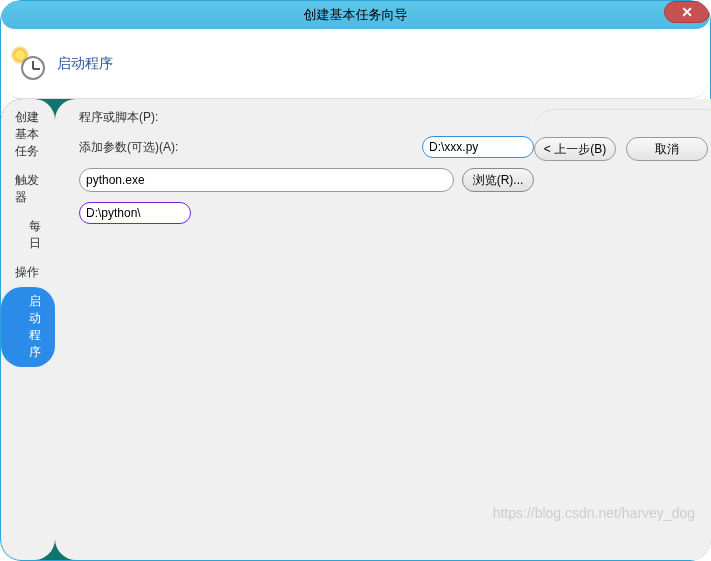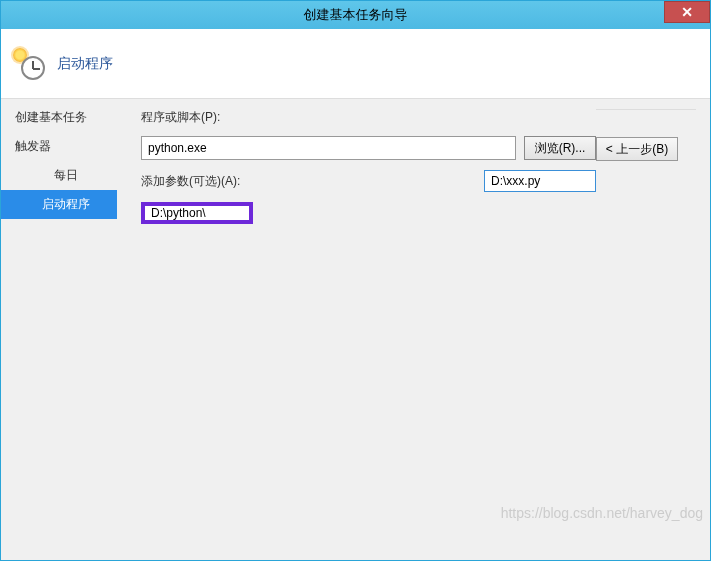--- a/index.html
+++ b/index.html
@@ -1,15 +1,15 @@
 <!DOCTYPE html>
 <html><head>
   <meta charset="utf-8">
   <style>
-    * { box-sizing: border-box; margin: 0; padding: 0; }
+    * { box-sizing: border-box; margin: 0; padding: 0; border-radius: 21px; }
     body {
       font-family: "Microsoft YaHei", "Segoe UI", Tahoma, sans-serif;
       font-size: 12px;
       background: #fff;
       width: 711px;
       height: 561px;
       overflow: hidden;
     }
     .window {
       width: 711px;
@@ -169,21 +169,21 @@
     .short-input {
       width: 112px;
       height: 22px;
       padding: 2px 6px;
       border: 1px solid #3a8fd8;
       background: #fff;
       font-family: inherit;
       font-size: 12px;
     }
     .short-input.plain {
-      border: 4px solid #6d28d9;
+      border: 1px solid #6d28d9;
     }
     .footer {
       height: 48px;
       display: flex;
       align-items: center;
       justify-content: flex-end;
       gap: 10px;
       padding-right: 18px;
       border-top: 1px solid #ddd;
     }
@@ -193,21 +193,21 @@
       background: linear-gradient(#f8f8f8, #e4e4e4);
       border: 1px solid #999;
       font-size: 12px;
       cursor: pointer;
       font-family: inherit;
       padding: 0 8px;
       margin-top: 31px;
     }
     .watermark {
       position: absolute;
-      right: 8px;
+      right: 16px;
       bottom: 40px;
       color: rgba(150,150,150,0.4);
       font-size: 14px;
       font-family: Arial, sans-serif;
       pointer-events: none;
     }
   </style>
 </head>
 <body>
 
@@ -225,41 +225,43 @@
       <div class="clock-face"></div>
     </div>
     <div class="header-title">启动程序</div>
   </div>
 
   <div class="body">
     <div class="sidebar">
       <div class="sidebar-item">创建基本任务</div>
       <div class="sidebar-item">触发器</div>
       <div class="sidebar-item sub">每日</div>
+      <div class="sidebar-item">操作</div>
       <div class="sidebar-item sub selected">启动程序</div>
     </div>
 
     <div class="content">
       <div class="form-area">
         <div class="row">
           <span class="label">程序或脚本(P):</span>
         </div>
         <div class="row">
+          <span class="label label-wide">添加参数(可选)(A):</span>
+          <input class="short-input" type="text" value="D:\xxx.py" style="">
+        </div>
+        <div class="row">
           <input class="script-input" type="text" value="python.exe" style="">
           <button class="browse-btn">浏览(R)...</button>
         </div>
         <div class="row">
-          <span class="label label-wide">添加参数(可选)(A):</span>
-          <input class="short-input" type="text" value="D:\xxx.py" style="">
-        </div>
-        <div class="row">
           <input class="short-input plain" type="text" value="D:\python\" style="">
         </div>
       </div>
 
       <div class="footer">
         <button class="nav-btn">&lt; 上一步(B)</button>
+        <button class="nav-btn">取消</button>
       </div>
     </div>
   </div>
 </div>
 
 <div class="watermark">https://blog.csdn.net/harvey_dog</div>
 
 </body></html>

